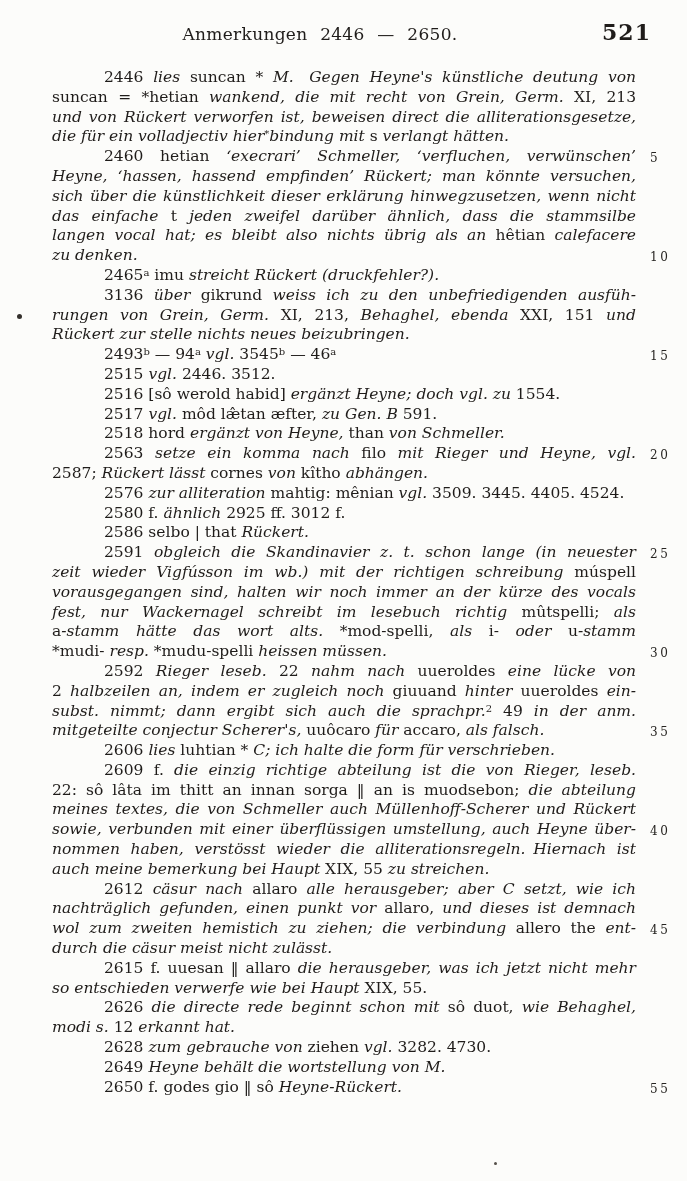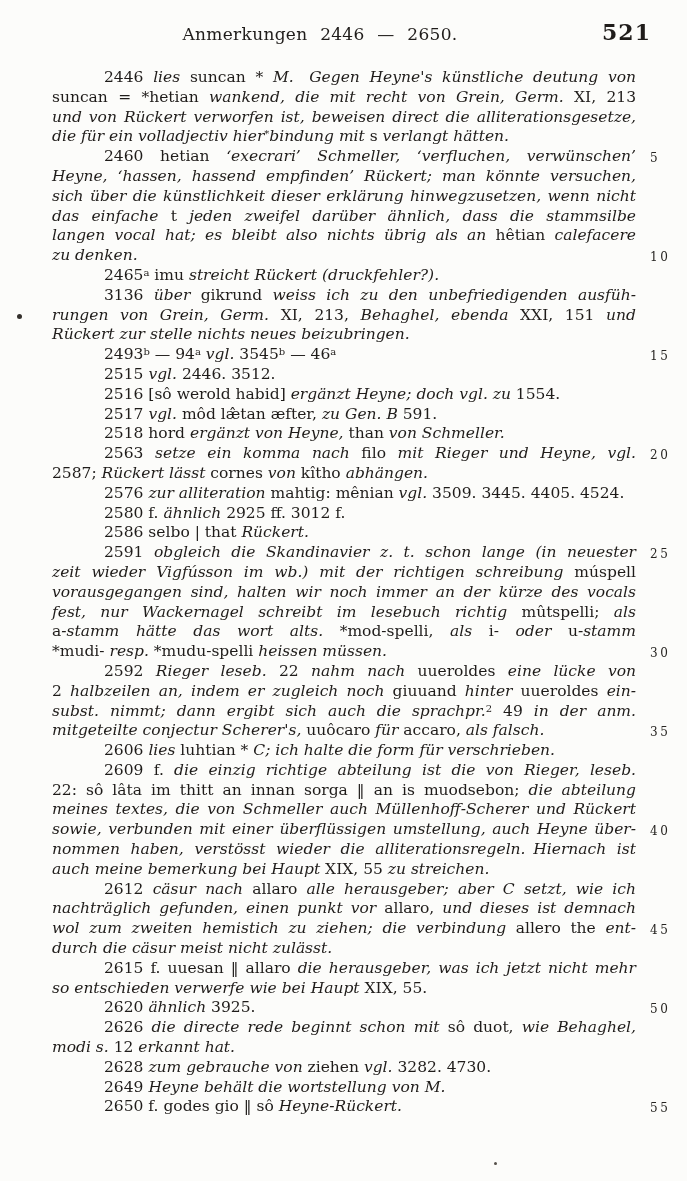--- a/index.html
+++ b/index.html
@@ -106,21 +106,20 @@
       <div class="line just"><span class="it">meines textes, die von Schmeller auch Müllenhoff-Scherer und Rückert</span></div>
       <div class="line just"><span class="it">sowie, verbunden mit einer überflüssigen umstellung, auch Heyne über-</span><span class="mnum">40</span></div>
       <div class="line just"><span class="it">nommen haben, verstösst wieder die alliterationsregeln. Hiernach ist</span></div>
       <div class="line"><span class="it">auch meine bemerkung bei Haupt </span><span class="rm">XIX, 55 </span><span class="it">zu streichen.</span></div>
       <div class="line p just"><span class="rm">2612 </span><span class="it">cäsur nach </span><span class="rm">allaro </span><span class="it">alle herausgeber; aber C setzt, wie ich</span></div>
       <div class="line just"><span class="it">nachträglich gefunden, einen punkt vor </span><span class="rm">allaro, </span><span class="it">und dieses ist demnach</span></div>
       <div class="line just"><span class="it">wol zum zweiten hemistich zu ziehen; die verbindung </span><span class="rm">allero the </span><span class="it">ent-</span><span class="mnum">45</span></div>
       <div class="line"><span class="it">durch die cäsur meist nicht zulässt.</span></div>
       <div class="line p just"><span class="rm">2615 f. uuesan ‖ allaro </span><span class="it">die herausgeber, was ich jetzt nicht mehr</span></div>
       <div class="line"><span class="it">so entschieden verwerfe wie bei Haupt </span><span class="rm">XIX, 55.</span></div>
-      <div class="line p"><span class="rm">2620 </span><span class="it">ähnlich </span><span class="rm">3925.</span><span class="mnum">50</span></div>
       <div class="line p just"><span class="rm">2626 </span><span class="it">die directe rede beginnt schon mit </span><span class="rm">sô duot, </span><span class="it">wie Behaghel,</span></div>
       <div class="line"><span class="it">modi s. </span><span class="rm">12 </span><span class="it">erkannt hat.</span></div>
       <div class="line p"><span class="rm">2628 </span><span class="it">zum gebrauche von </span><span class="rm">ziehen </span><span class="it">vgl. </span><span class="rm">3282. 4730.</span></div>
       <div class="line p"><span class="rm">2649 </span><span class="it">Heyne behält die wortstellung von M.</span></div>
       <div class="line p"><span class="rm">2650 f. godes gio ‖ sô </span><span class="it">Heyne-Rückert.</span><span class="mnum">55</span></div>
     </div>
 
   <div class="speck"></div>
 </div>
 

